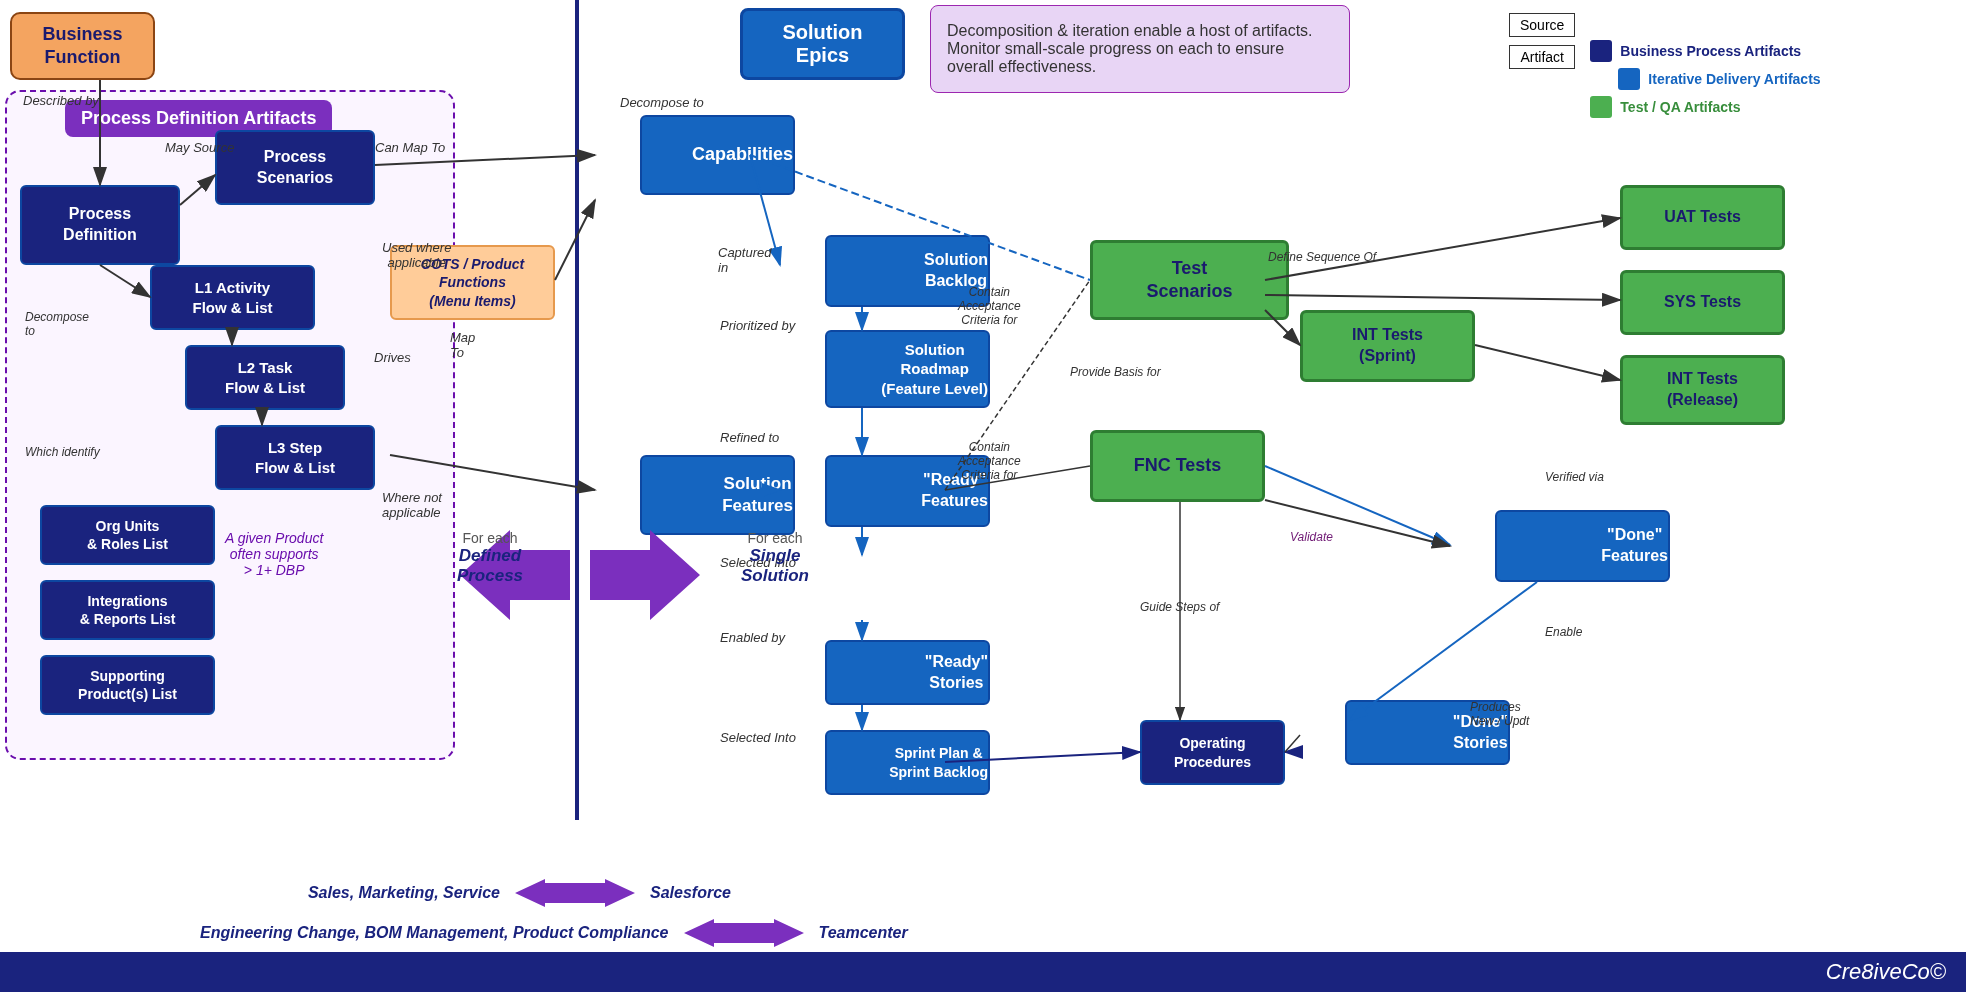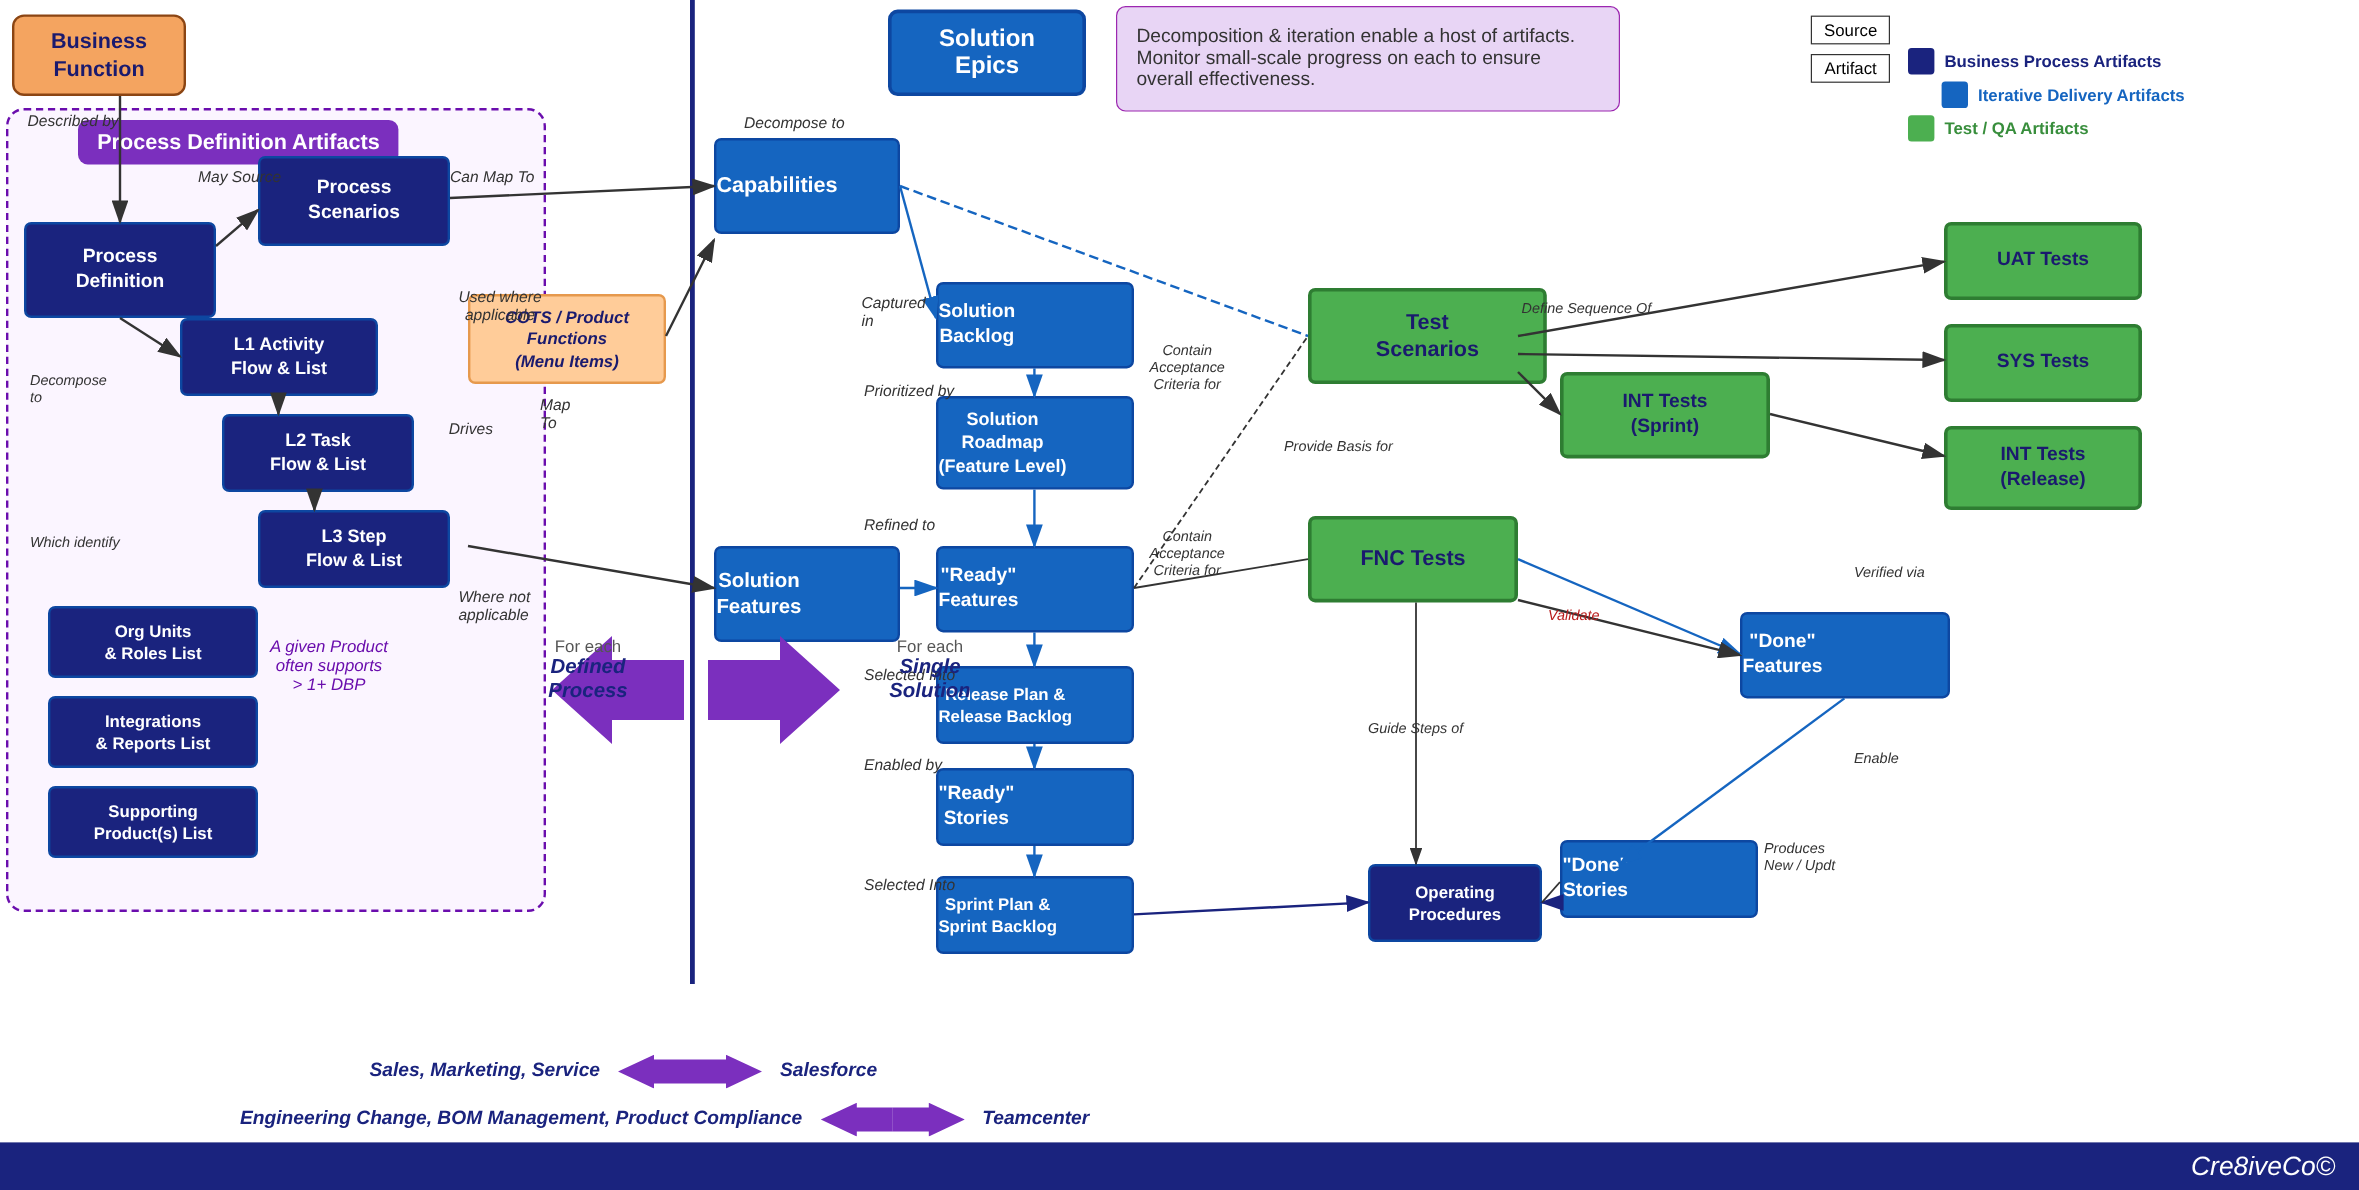--- a/index.html
+++ b/index.html
@@ -48,24 +48,25 @@
 
     
     .blue-box {
       position: absolute;
       background: #1565c0;
       color: #fff;
       font-weight: bold;
       border-radius: 6px;
       display: flex;
       align-items: center;
-      justify-content: flex-start;
+      justify-content: flex-end;
       text-align: center;
       border: 2px solid #0d47a1;
       line-height: 1.3;
+      margin-left: 45px;
     }
 
     
     .green-box {
       position: absolute;
       background: #4caf50;
       color: #1a1a6e;
       font-weight: bold;
       border-radius: 6px;
       display: flex;
@@ -275,24 +276,20 @@
     <span style="white-space:pre-line;text-align:center;">Solution
 Roadmap
 (Feature Level)</span>
   </div>
 
   <div class="blue-box" style="top:455px;left:780px;width:165px;height:72px;font-size:16px;">
     <span style="white-space:pre-line;">"Ready"
 Features</span>
   </div>
 
-  <div class="blue-box" style="top:555px;left:780px;width:165px;height:65px;font-size:14px;">
-    <span style="white-space:pre-line;text-align:center;">Release Plan &amp;
-Release Backlog</span>
-  </div>
 
   <div class="blue-box" style="top:640px;left:780px;width:165px;height:65px;font-size:16px;">
     <span style="white-space:pre-line;">"Ready"
 Stories</span>
   </div>
 
   <div class="blue-box" style="top:730px;left:780px;width:165px;height:65px;font-size:14px;">
     <span style="white-space:pre-line;text-align:center;">Sprint Plan &amp;
 Sprint Backlog</span>
   </div>
@@ -469,21 +466,21 @@
   </div>
   <div style="position:absolute;top:365px;left:1070px;font-size:12px;color:#333;font-style:italic;">
     <span>Provide Basis for</span>
   </div>
   <div style="position:absolute;top:250px;left:1268px;font-size:12px;color:#333;font-style:italic;">
     <span>Define Sequence Of</span>
   </div>
   <div style="position:absolute;top:600px;left:1140px;font-size:12px;color:#333;font-style:italic;">
     <span>Guide Steps of</span>
   </div>
-  <div style="position:absolute;top:506px;left:1290px;font-size:12px;color:#b91c1c;font-style:italic;">
+  <div style="position:absolute;top:530px;left:1290px;font-size:12px;color:#701a75;font-style:italic;">
     <span>Validate</span>
   </div>
   <div style="position:absolute;top:470px;left:1545px;font-size:12px;color:#333;font-style:italic;">
     <span>Verified via</span>
   </div>
   <div style="position:absolute;top:625px;left:1545px;font-size:12px;color:#333;font-style:italic;">
     <span>Enable</span>
   </div>
   <div style="position:absolute;top:700px;left:1470px;font-size:12px;color:#333;font-style:italic;">
     <span style="white-space:pre-line;">Produces

